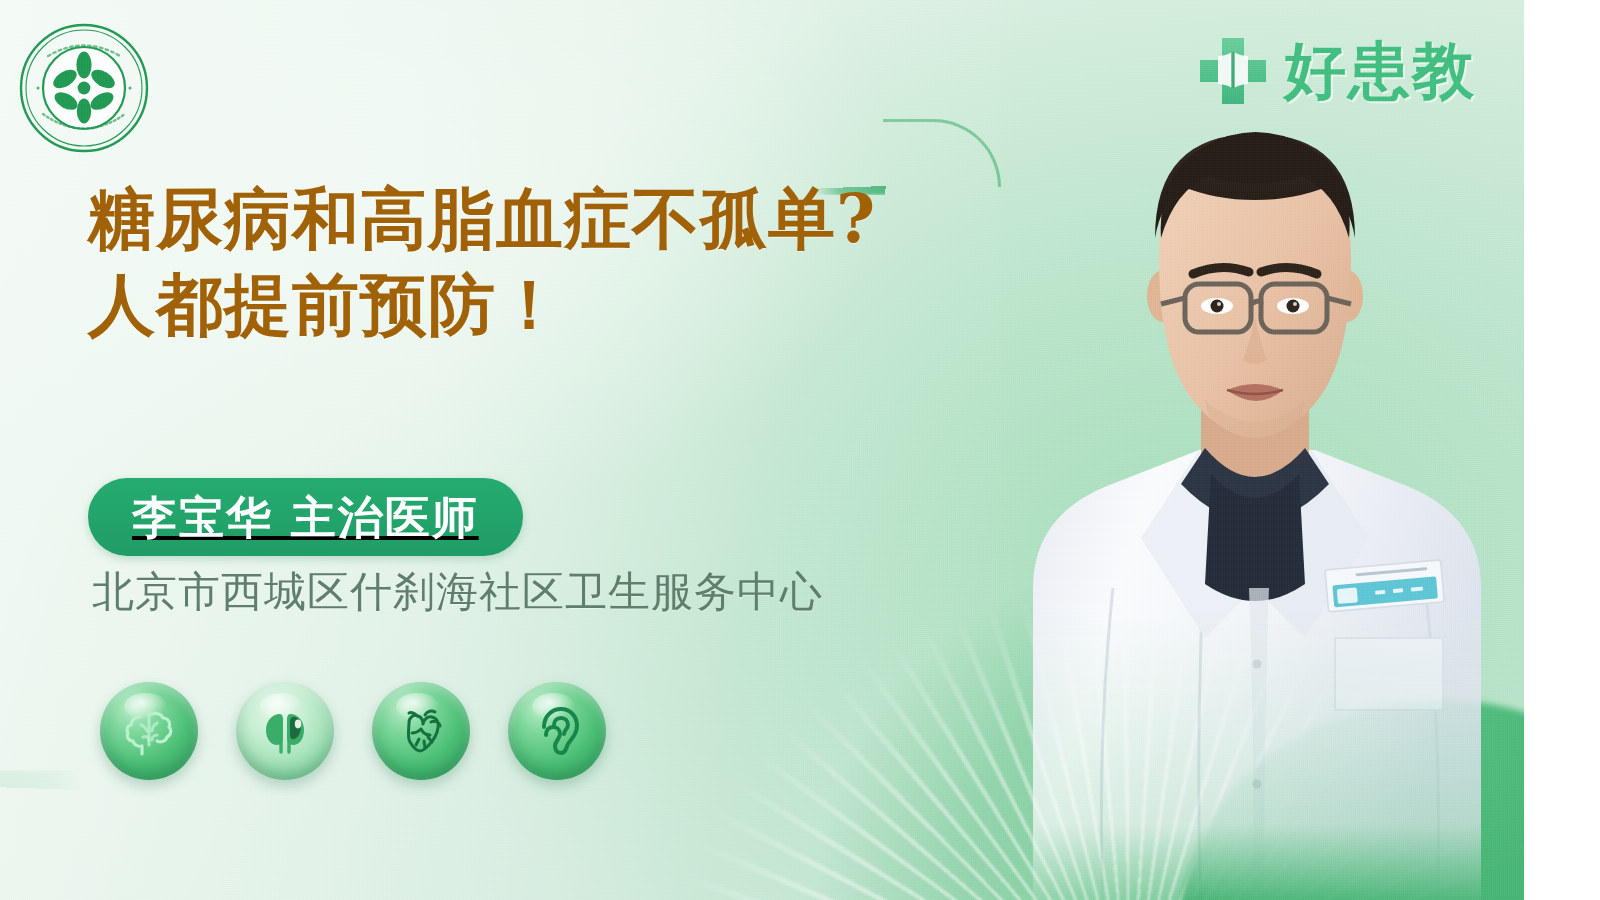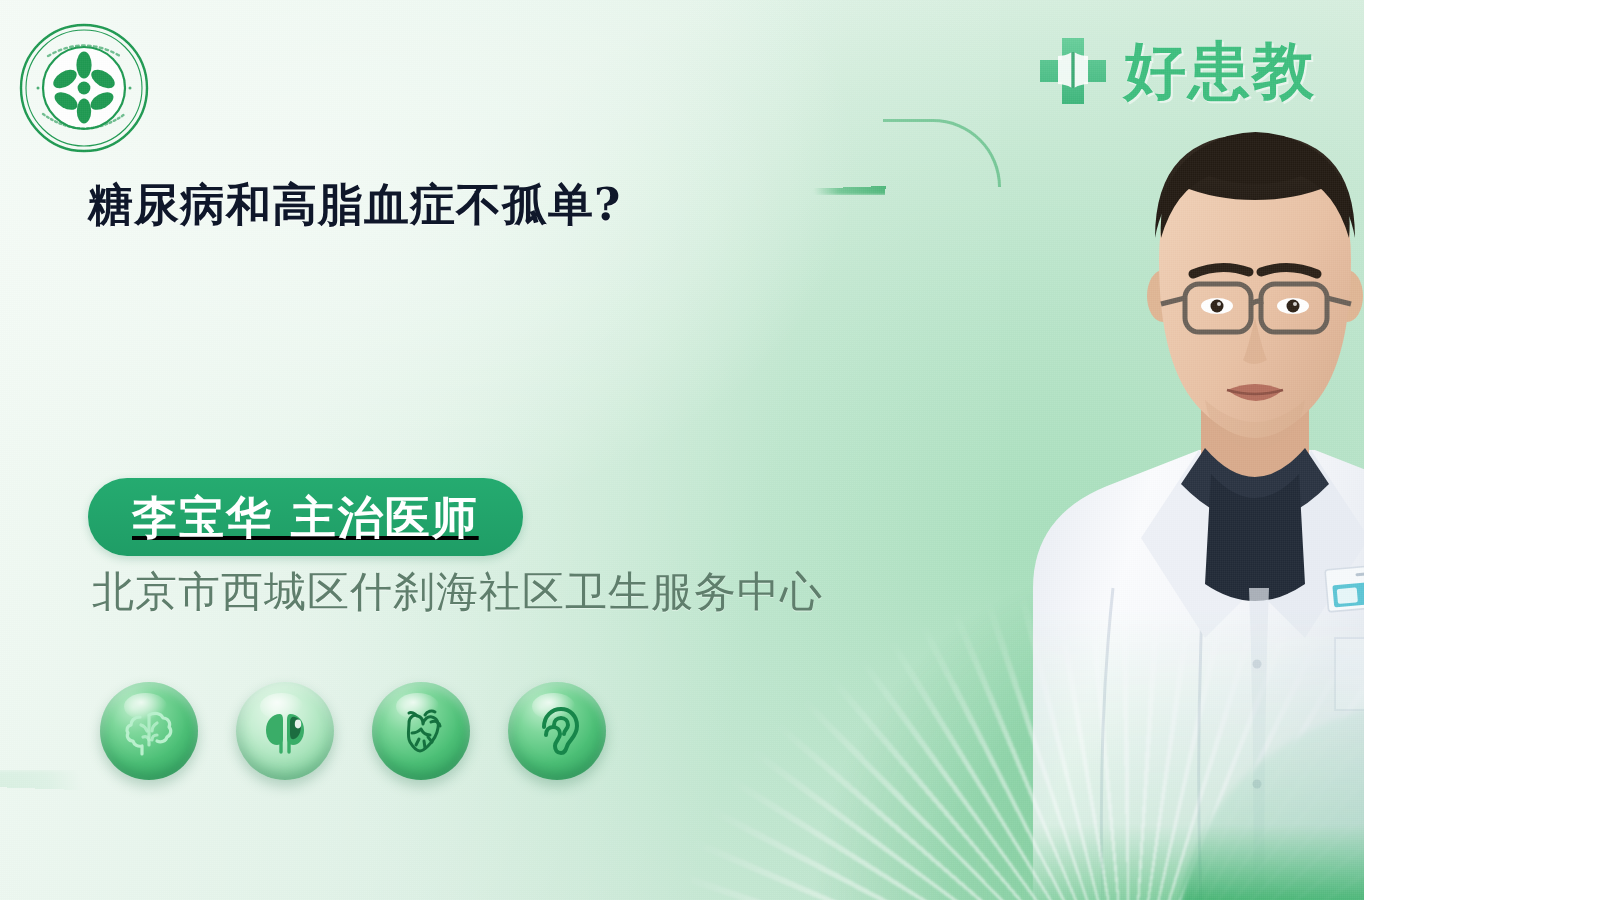--- a/index.html
+++ b/index.html
@@ -5,21 +5,21 @@
 <style>
   html, body {
     margin: 0;
     padding: 0;
     background: #ffffff;
   }
   * { box-sizing: border-box; }
 
   .poster {
     position: relative;
-    width: 1364px;
+    width: 1524px;
     height: 900px;
     overflow: hidden;
     font-family: "Liberation Sans", "DejaVu Sans", sans-serif;
     background: #d6eedf;
   }
 
   
   .bg-base {
     position: absolute;
     inset: 0;
@@ -145,24 +145,24 @@
       0 0 1px rgba(255,255,255,0.9),
       2px 2px 0 rgba(255,255,255,0.55);
     white-space: nowrap;
   }
 
   
   .headline {
     position: absolute;
     left: 88px; top: 176px;
     width: 930px;
-    color: #0f172a;
+    color: #a16207;
     font-family: "DejaVu Serif", "Liberation Serif", serif;
     font-weight: 700;
-    font-size: 45px;
+    font-size: 67px;
     line-height: 1.29;
     letter-spacing: 1px;
     text-shadow: 0 1px 0 rgba(255,255,255,0.55);
   }
   .headline .ln { display: block; white-space: nowrap; }
 
   
   .name-pill {
     position: absolute;
     left: 88px; top: 478px;
@@ -408,20 +408,21 @@
 
         <path d="M300 282 q50 44 100 0 q-6 42 -50 50 q-44 -8 -50 -50 Z" fill="#d8ab8d" opacity="0.35"></path>
       </g>
     </svg>
   </div>
 
   <div class="grain"></div>
 
   <div class="headline">
     <span class="ln">糖尿病和高脂血症不孤单?</span>
+    <span class="ln">人都提前预防！</span>
   </div>
 
   <div class="name-pill">
     <span>李宝华 主治医师</span>
   </div>
 
   <div class="affiliation">北京市西城区什刹海社区卫生服务中心</div>
 
   <div class="icon-row">
 

